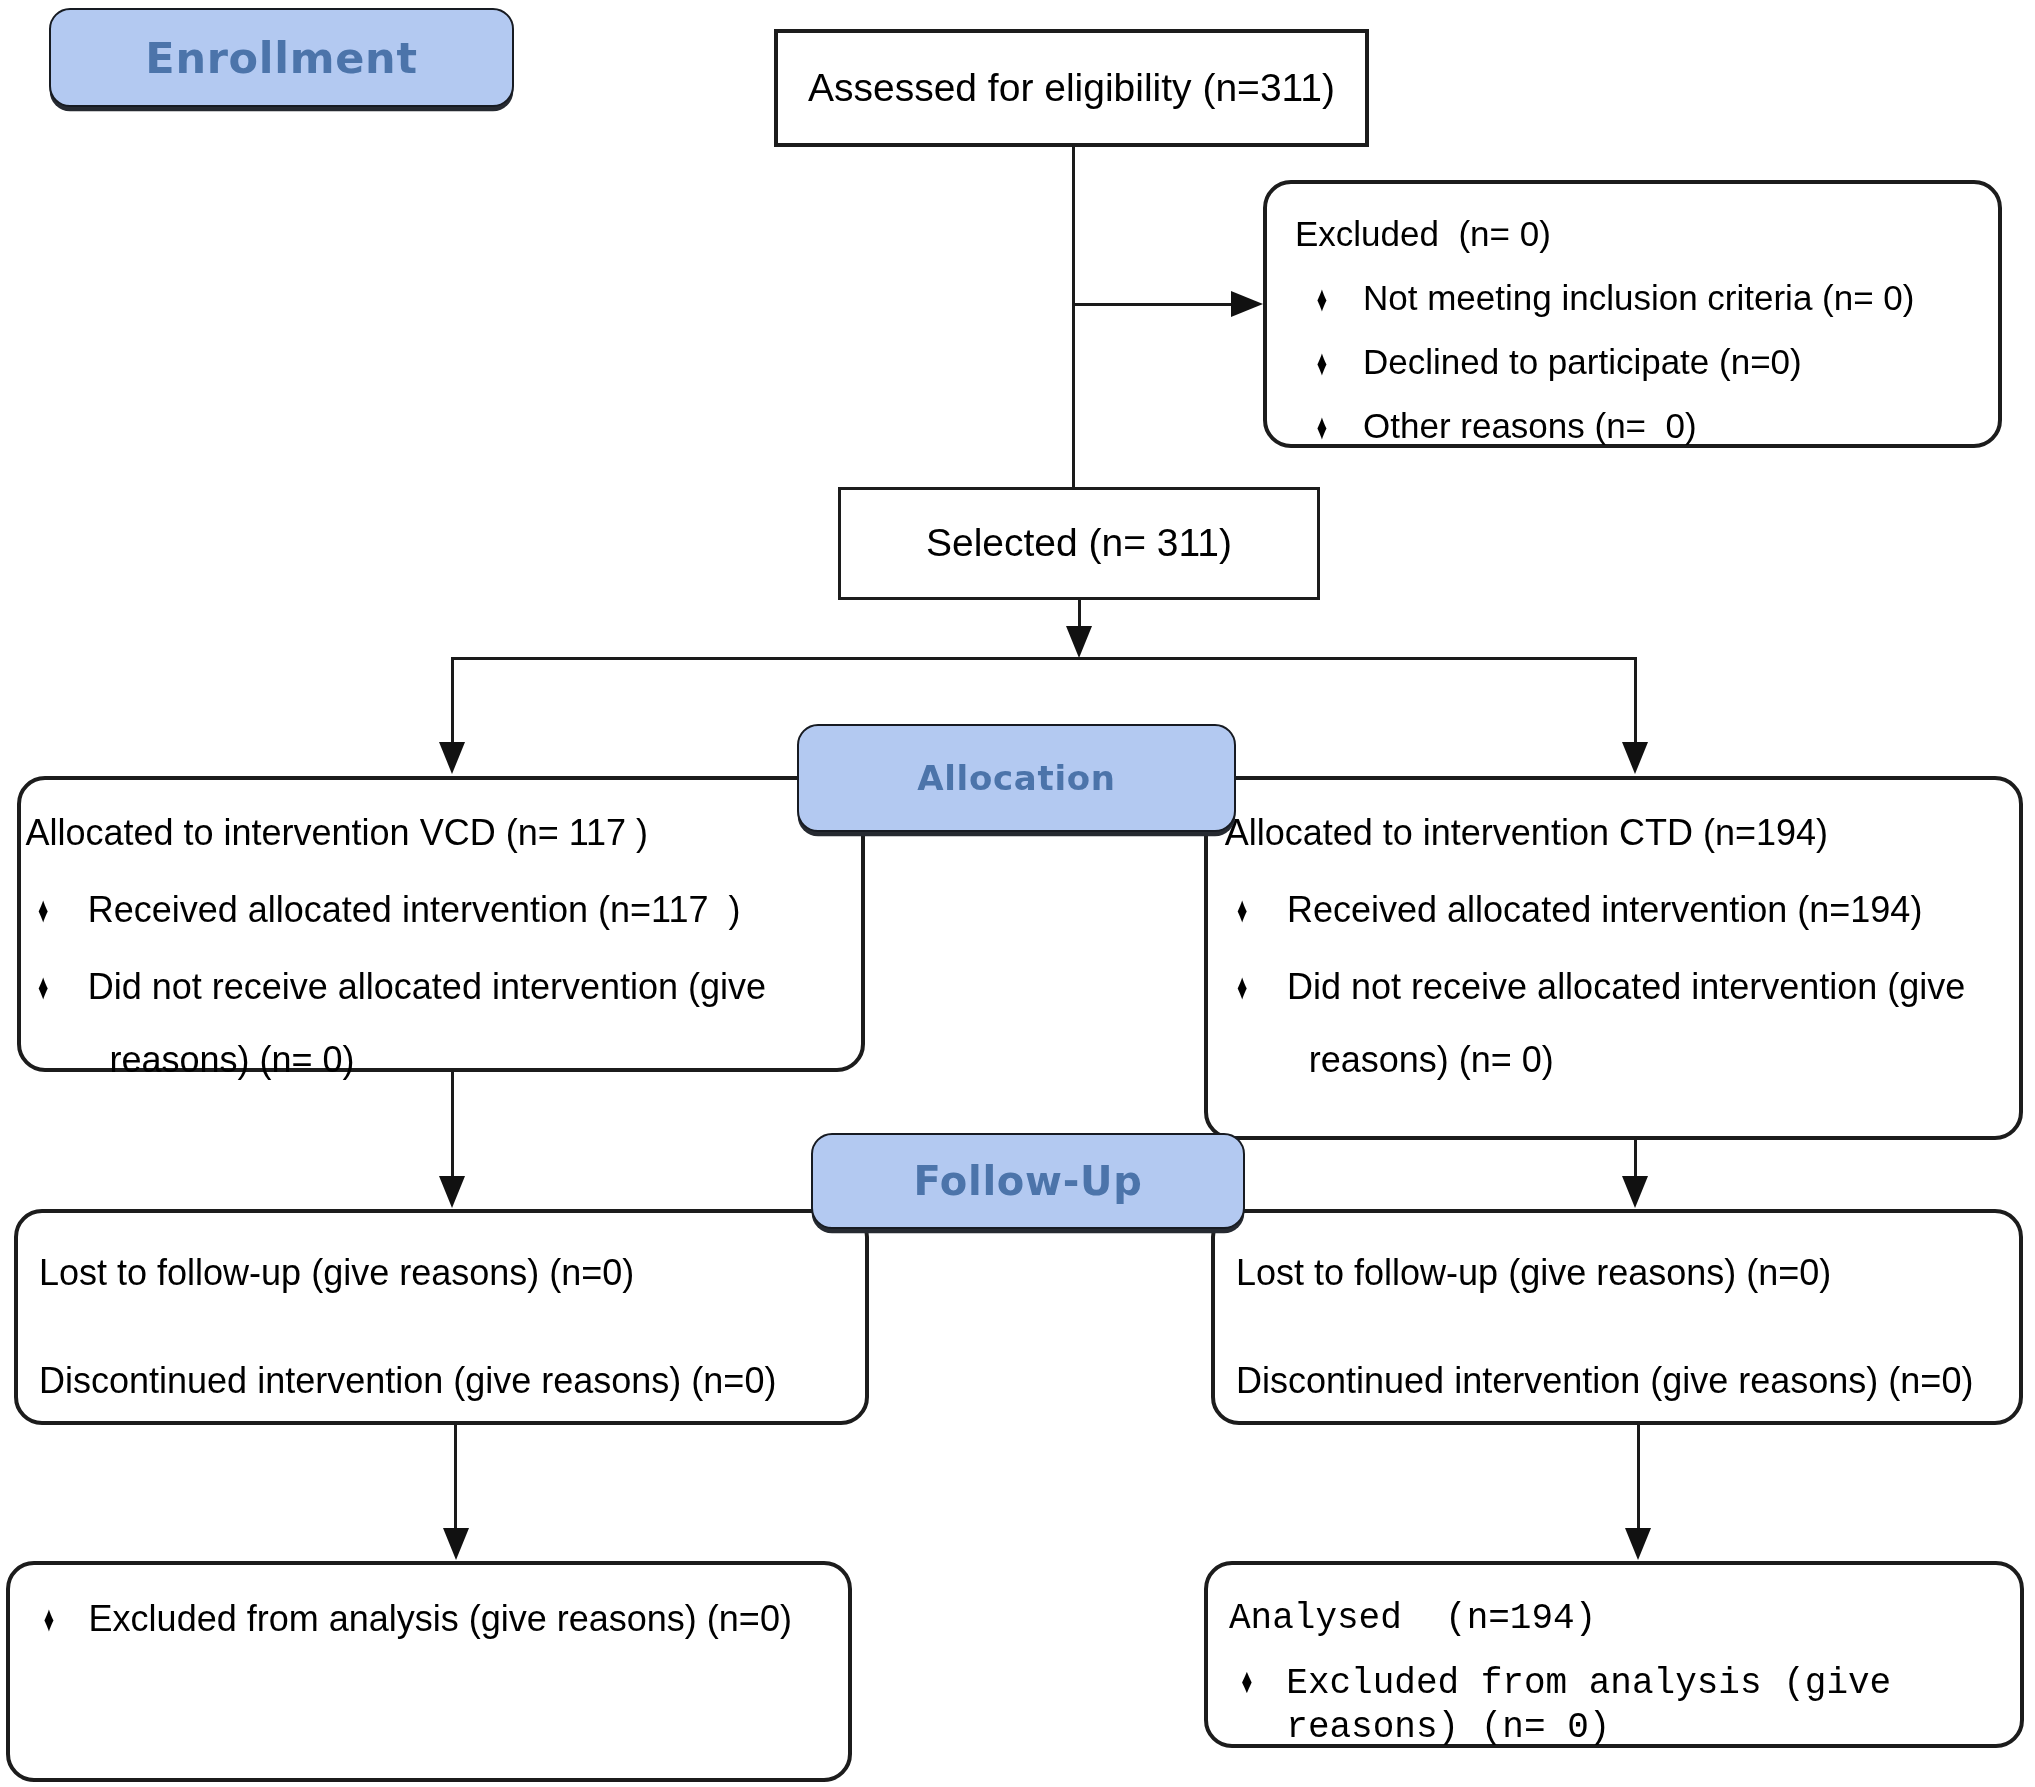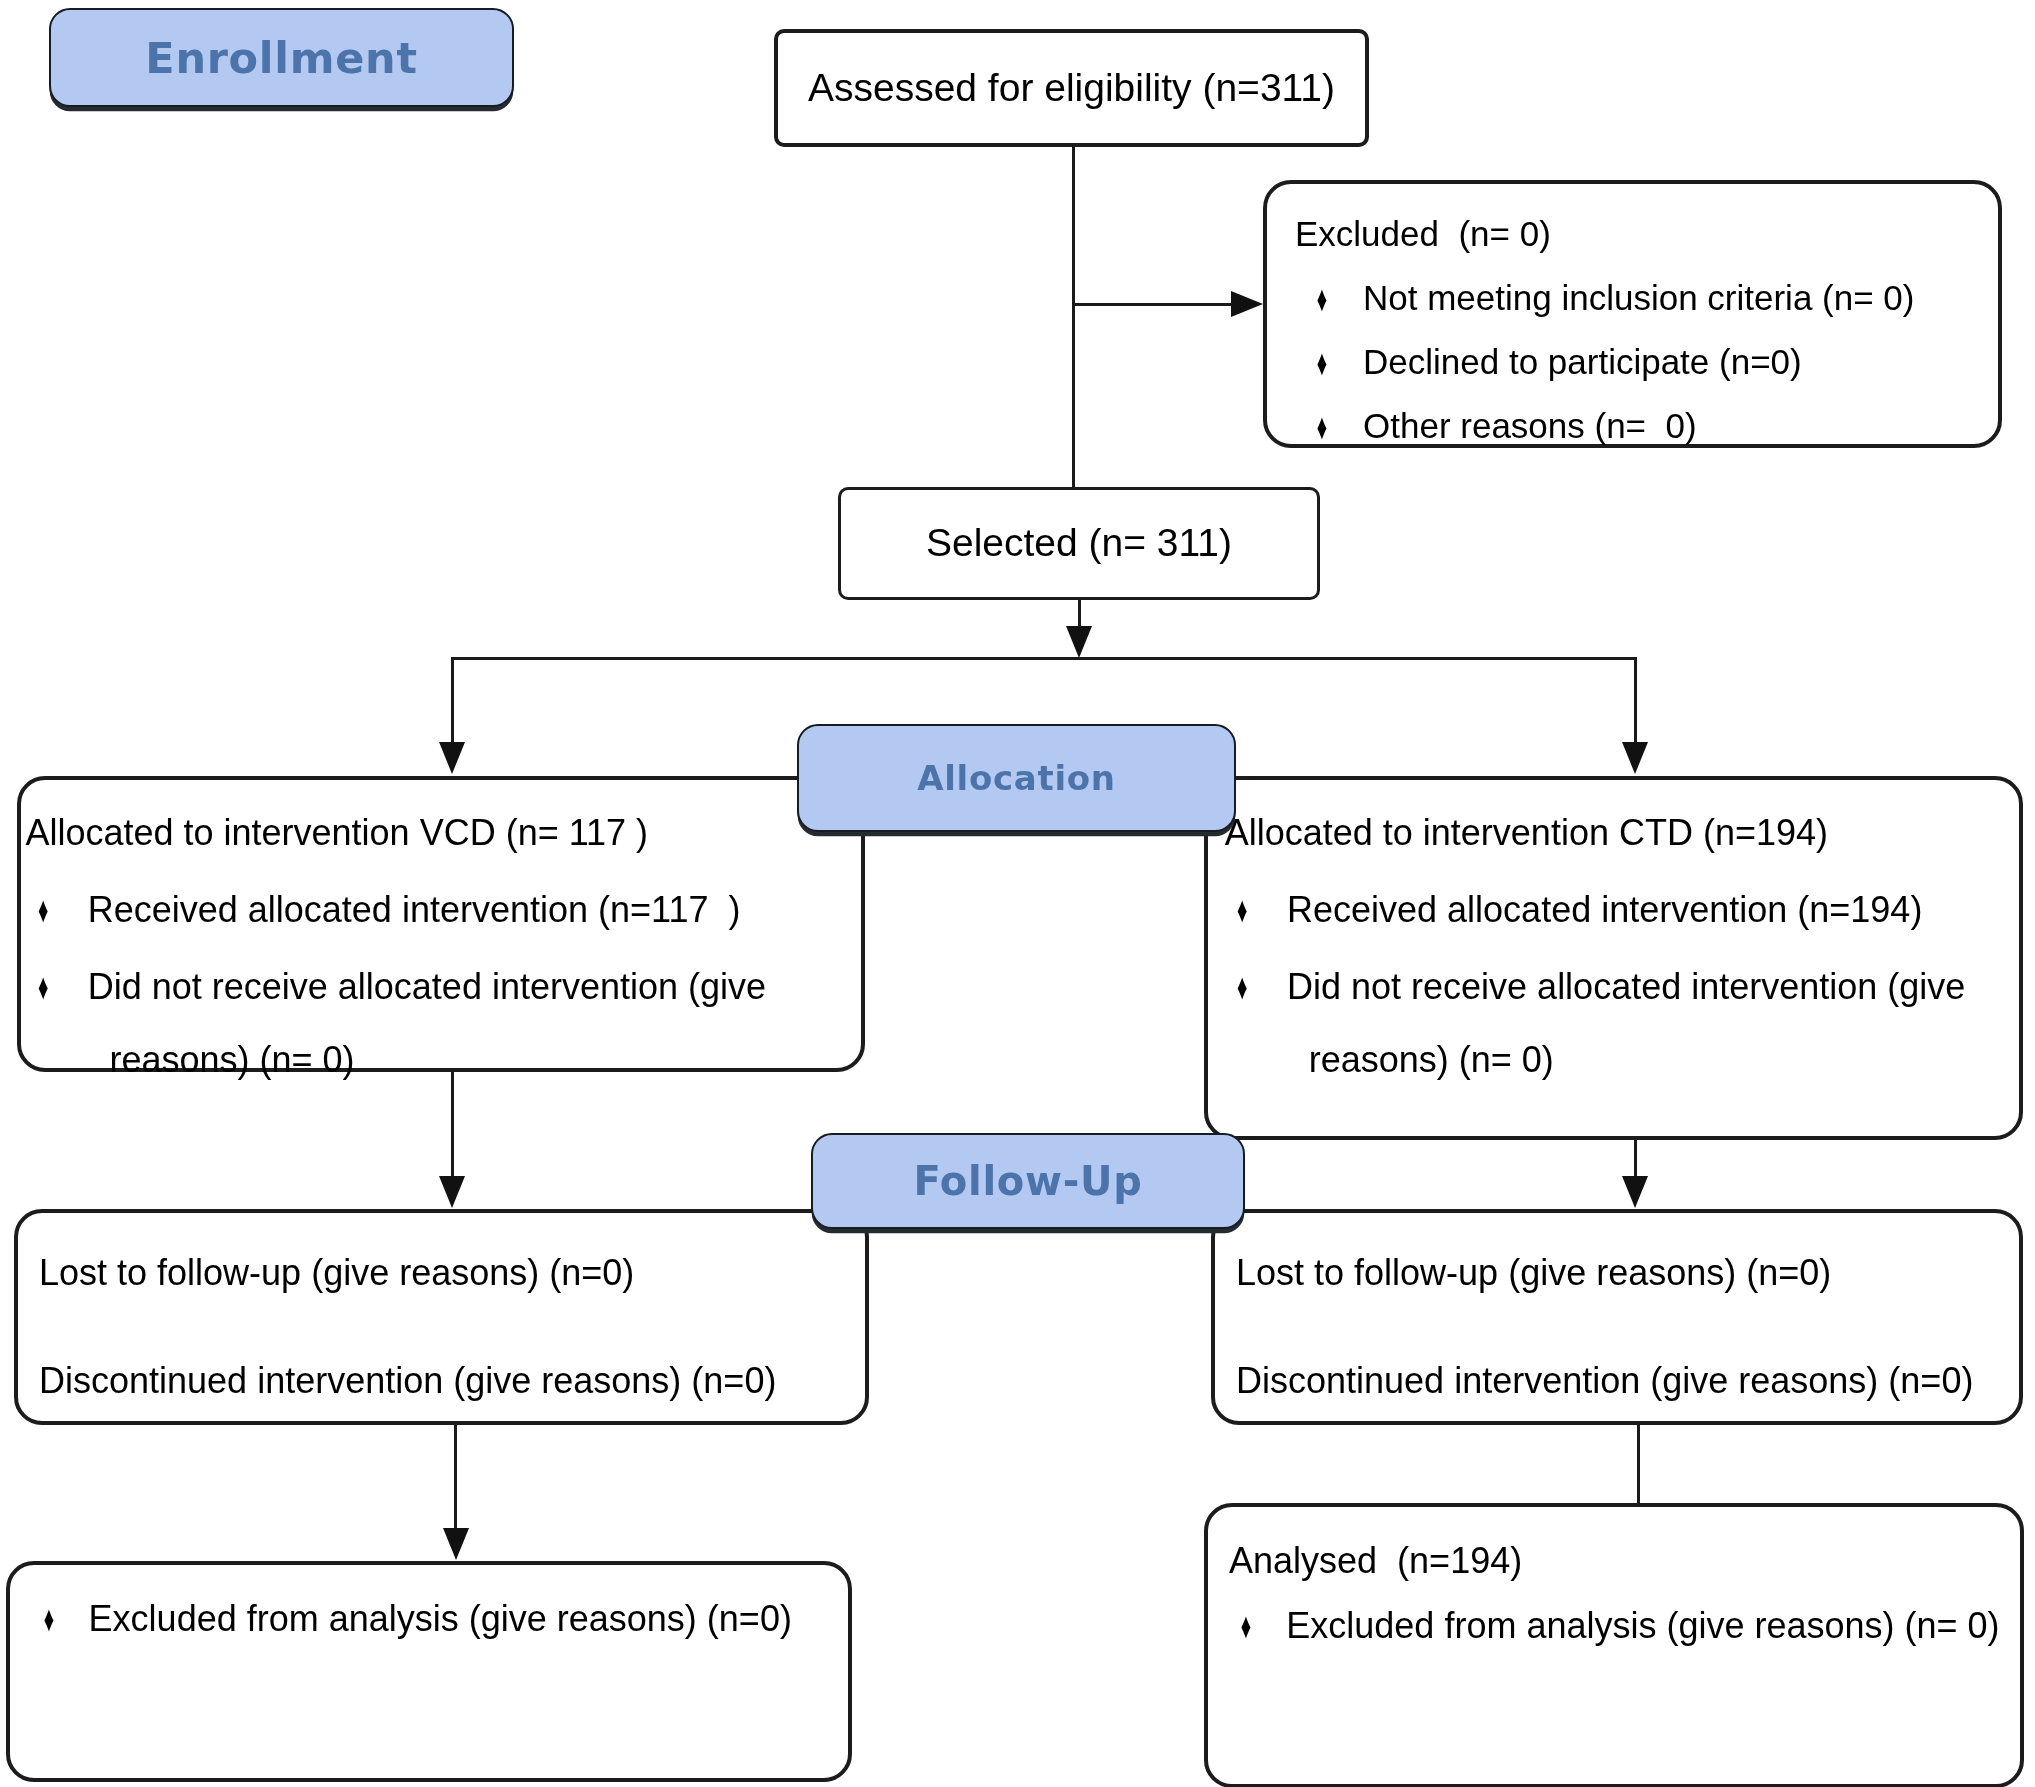--- a/index.html
+++ b/index.html
@@ -23,21 +23,20 @@
   .box{
     position:absolute;
     background:#fff;
     border:4.2px solid var(--box-border);
     box-sizing:border-box;
     z-index:2;
   }
   .box.center{
     display:flex;align-items:center;justify-content:center;
     text-align:center;
-    border-radius:10px;
   }
   .t56{font-size:39px;line-height:1.15;}
   .t52{font-size:36px;line-height:1.22;}
   .t50{font-size:35px;line-height:1.2;}
   
   .stage{
     position:absolute;
     background:var(--label-fill);
     border:2.8px solid var(--label-border);
     border-radius:21px;
@@ -187,21 +186,21 @@
     <div class="line2">Discontinued intervention (give reasons) (n=0)</div>
   </div>
 
   <div class="box ana t52 pad-list" style="left:6.3px;top:1561px;width:846px;height:221px;padding-top:32px;padding-left:21px;">
     <div class="bullet-row">
       <span class="bullet-mark">♦</span>
       <span class="bullet-text">Excluded from analysis (give reasons) (n=0)</span>
     </div>
   </div>
 
-  <div class="box ana t52 pad-list" style="left:1204px;top:1503px;width:820px;height:285px;padding-top:32px;padding-left:21px;">
+  <div class="box ana t52 pad-list" style="left:1204px;top:1561px;width:820px;height:187px;padding-top:32px;padding-left:21px;font-family:Liberation Mono, monospace;">
     <div class="title">Analysed&nbsp; (n=194)</div>
     <div class="bullet-row">
       <span class="bullet-mark">♦</span>
       <span class="bullet-text">Excluded from analysis (give reasons) (n= 0)</span>
     </div>
   </div>
 
 </div>
 
 

